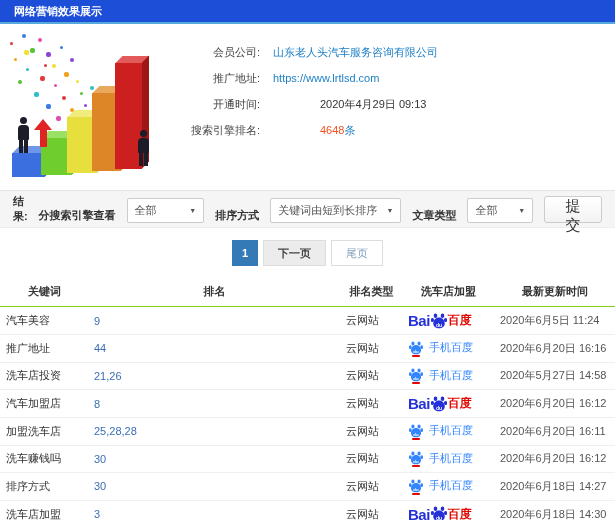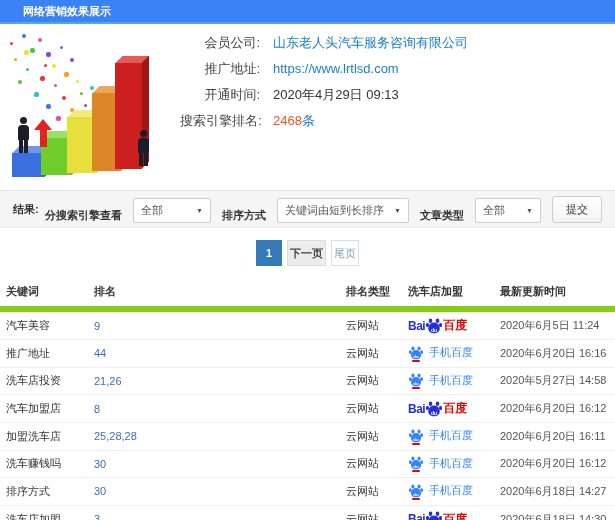--- a/index.html
+++ b/index.html
@@ -1,80 +1,80 @@
 <!DOCTYPE html>
 <html><head>
 <meta charset="utf-8">
 <style>
   * { box-sizing: border-box; margin: 0; padding: 0; }
   html,body { width:615px; height:520px; overflow:hidden; background:#fff;
     font-family:"Liberation Sans","DejaVu Sans",sans-serif; }
 
   
-  .topbar { height:24px; background:#3b82f6; border-bottom:2px solid #55a9dc;
-    color:#fff; font-size:11px; font-weight:bold; line-height:22px; padding-left:23px; }
+  .topbar { height:24px; background:#1d4ed8; border-bottom:2px solid #55a9dc;
+    color:#fff; font-size:11px; font-weight:bold; line-height:22px; padding-left:14px; }
 
   
   .info-section { display:flex; height:166px; background:#fff; }
   .illu { position:relative; width:180px; height:166px; overflow:hidden; }
   .bar3d { position:absolute; }
   .bar3d .face { position:absolute; left:0; bottom:0; width:100%; height:100%; }
   .bar3d .top { position:absolute; left:4px; top:-7px; width:100%; height:7px; transform:skewX(-45deg); }
   .bar3d .side { position:absolute; right:-7px; top:-4px; width:7px; height:100%; transform:skewY(-45deg); }
   .man { position:absolute; width:14px; }
   .man .head { width:7px; height:7px; border-radius:50%; background:#1d1d29; margin:0 auto 1px; }
   .man .torso { width:11px; height:15px; background:#1d1d29; border-radius:4px 4px 1px 1px; margin:0 auto; }
   .man .legs { width:9px; height:13px; margin:0 auto;
     background:linear-gradient(to right,#1d1d29 42%,transparent 42%,transparent 58%,#1d1d29 58%); }
   .arrow-up { position:absolute; width:18px; }
   .arrow-up .tip { width:0; height:0; margin:0 auto;
     border-left:9px solid transparent; border-right:9px solid transparent; border-bottom:11px solid #e02424; }
   .arrow-up .shaft { width:7px; height:17px; background:#e02424; margin:0 auto; }
   .confetti { position:absolute; border-radius:2px; }
 
-  .info-rows { flex:1; padding-top:11px; font-size:13px; }
+  .info-rows { flex:1; padding-top:21px; font-size:11px; }
   .info-row { display:flex; align-items:flex-start; height:26px; line-height:15px; }
   .info-label { width:80px; text-align:right; color:#444; margin-right:13px; white-space:nowrap; }
   .info-link { color:#1d7fc4; text-decoration:none; }
-  .info-text { color:#333; }
+  .info-text { color:#333;margin-left:47px; }
   .count-num { color:#f4511e; }
   .count-unit { color:#1d7fc4; text-decoration:none; }
 
   
   .filter-bar { height:38px; background:#f5f5f5; border-top:1px solid #e4e4e4; border-bottom:1px solid #ededed;
     display:flex; align-items:center; padding:0 13px; font-size:11px; }
   .result-label { font-weight:bold; color:#333; }
   .controls { margin-left:auto; display:flex; align-items:flex-end; gap:11px; }
   .ctl-label { font-weight:bold; color:#333; white-space:nowrap; }
   .select { height:25px; background:#fff; border:1px solid #ccc; border-radius:2px; color:#555;
     display:flex; align-items:center; justify-content:space-between; padding:0 7px; cursor:pointer; white-space:nowrap; }
   .select .caret { font-size:7px; color:#555; margin-left:6px; }
   .sel-engine { width:78px; }
   .sel-sort  { width:132px; }
   .sel-type  { width:66px; }
-  .submit-btn { height:27px; padding:0 13px; font-size:11px; color:#333; background:linear-gradient(#fff,#f3f3f3);
+  .submit-btn { height:27px; padding:0 13px; font-size:15px; color:#333; background:linear-gradient(#fff,#f3f3f3);
     border:1px solid #ccc; border-radius:3px; cursor:pointer;font-family:Liberation Serif, serif; }
 
   
   .pagination { display:flex; justify-content:center; gap:5px; margin:12px 0 11px; }
-  .page-btn { min-width:26px; height:26px; line-height:24px; padding:0 2px; font-size:11px; text-align:center;
+  .page-btn { min-width:26px; height:26px; line-height:24px; padding:0 14px; font-size:11px; text-align:center;
     border:1px solid #ddd; background:#fff; color:#7f9db9; cursor:pointer; }
   .page-btn.active { background:#337ab7; border-color:#337ab7; color:#fff; font-weight:bold; padding:0; width:26px; cursor:default; }
   .page-btn.next { background:#ececec; color:#444; font-weight:bold; }
 
   
   table { width:100%; border-collapse:collapse; font-size:11px; table-layout:fixed; }
-  th { text-align:left; font-weight:bold; color:#333; padding:7px 5px 7px 6px; border-bottom:6px solid #84cc16; }
+  th { text-align:center; font-weight:bold; color:#333; padding:7px 5px 7px 6px; border-bottom:1px solid #84cc16; }
   td { padding:5px 5px 5px 6px; border-bottom:1px solid #f0f0f0; color:#333; height:26px; vertical-align:middle; }
   .rank-link { color:#3a6fb5; text-decoration:none; }
   .updated { color:#555;margin-top:8px; }
 
   
   .engine { display:inline-flex; align-items:center; }
-  .baidu-logo .bai { color:#2430d8; font-weight:bold; font-size:12px; letter-spacing:-0.5px; }
+  .baidu-logo .bai { color:#2430d8; font-weight:bold; font-size:15px; letter-spacing:-0.5px; }
   .paw { position:relative; display:inline-block; margin:0 1px; }
   .paw svg { display:block; }
   .baidu-logo .cn { color:#e10601; font-weight:bold; font-size:12px; }
   .mobile-logo { color:#3385ff; }
   .mobile-logo .m-label { font-size:11px; margin-left:5px; color:#3385ff; }
   .paw-underline { position:absolute; left:3px; right:3px; bottom:-2px; height:2px; background:#e10601; border-radius:1px; }
 </style>
 </head>
 <body>
 
@@ -162,21 +162,21 @@
       <span class="info-label">推广地址:</span>
       <a class="info-link" href="#">https://www.lrtlsd.com</a>
     </div>
     <div class="info-row">
       <span class="info-label">开通时间:</span>
       <span class="info-text">2020年4月29日 09:13</span>
     </div>
     <div class="info-row">
       <span class="info-label">搜索引擎排名:</span>
       <span class="info-text">
-        <span class="count-num">2468</span><a class="count-unit" href="#">条</a>
+        <span class="count-num">4648</span><a class="count-unit" href="#">条</a>
       </span>
     </div>
   </div>
 </div>
 
 <div class="filter-bar">
   <span class="result-label">结果:</span>
   <div class="controls">
     <span class="ctl-label">分搜索引擎查看</span>
     <div class="select sel-engine">

